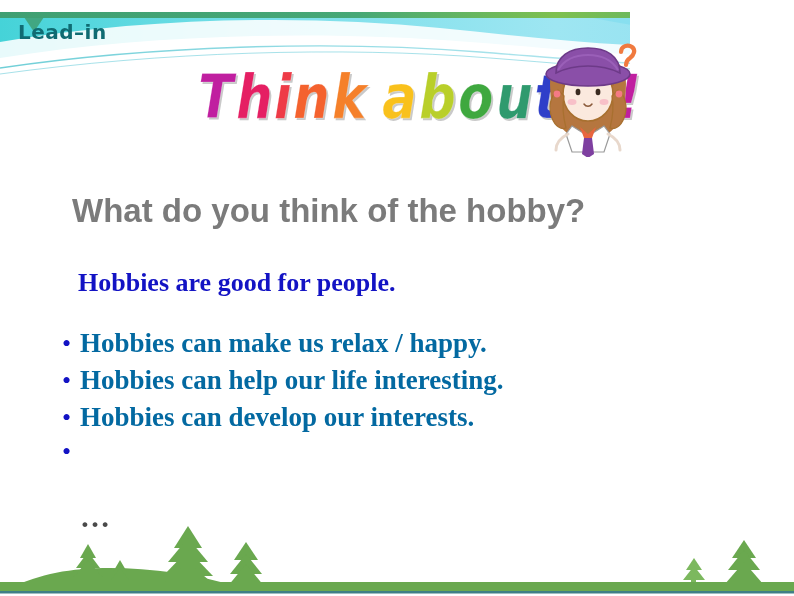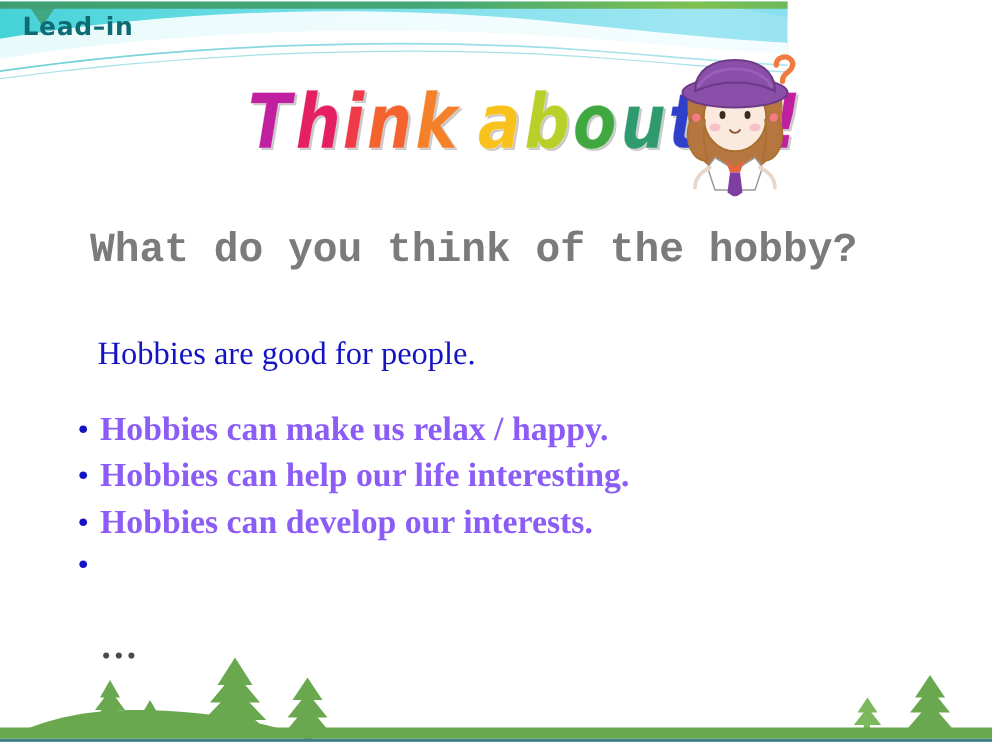--- a/index.html
+++ b/index.html
@@ -14,21 +14,21 @@
     position: relative;
     width: 794px;
     height: 596px;
     background: #ffffff;
     overflow: hidden;
   }
 
   
   .banner {
     position: absolute;
-    left: 0; top: 1px;
+    left: 0; top: 12px;
     width: 630px;
     height: 80px;
     overflow: hidden;
   }
   .banner svg { display: block; }
 
   .lead-in-label {
     position: absolute;
     left: 18px;
     top: 8px;
@@ -68,33 +68,33 @@
     left: 528px;
     top: 42px;
     width: 120px;
     height: 115px;
   }
 
   
   .question {
     position: absolute;
     left: 72px;
-    top: 182px;
-    font-family: Liberation Mono, monospace;
+    top: 192px;
+    font-family: Liberation Sans, sans-serif;
     font-weight: bold;
     font-size: 33px;
     color: #7b7b7b;
     white-space: nowrap;
   }
   .subhead {
     position: absolute;
     left: 78px;
     top: 268px;
     font-family: "Liberation Serif", serif;
-    font-weight: normal;
+    font-weight: bold;
     font-size: 26px;
     color: #1313c4;
     white-space: nowrap;
   }
   .bullets {
     position: absolute;
     left: 62px;
     top: 328px;
     width: 700px;
   }
@@ -107,21 +107,21 @@
     color: #1313c4;
     font-size: 26px;
     line-height: 1;
     width: 18px;
     flex: 0 0 18px;
   }
   .bullet-text {
     font-family: "Liberation Serif", serif;
     font-weight: bold;
     font-size: 27px;
-    color: #8b5cf6;
+    color: #0369a1;
     white-space: nowrap;
   }
   .ellipsis {
     position: absolute;
     left: 80px;
     top: 500px;
     font-family: "Liberation Serif", serif;
     font-weight: bold;
     font-size: 30px;
     color: #4a4a4a;

